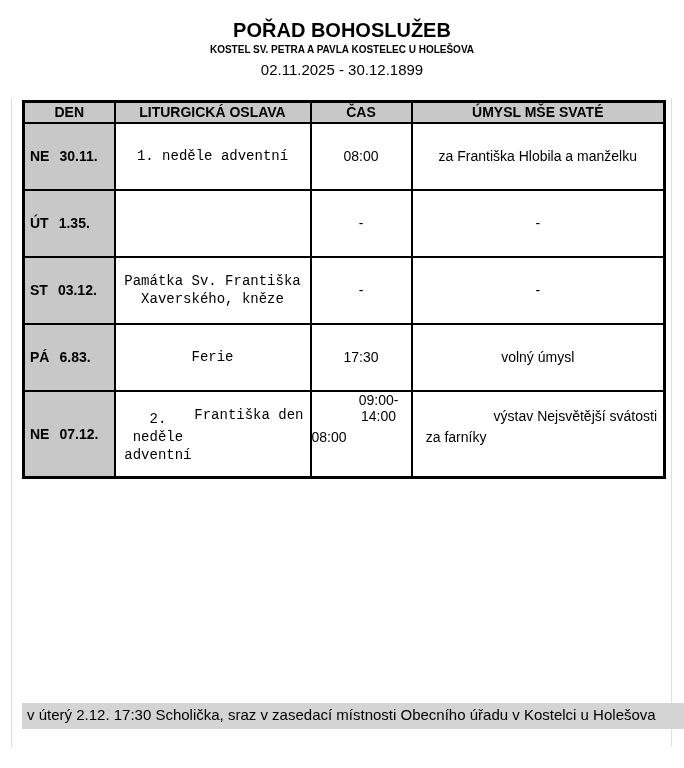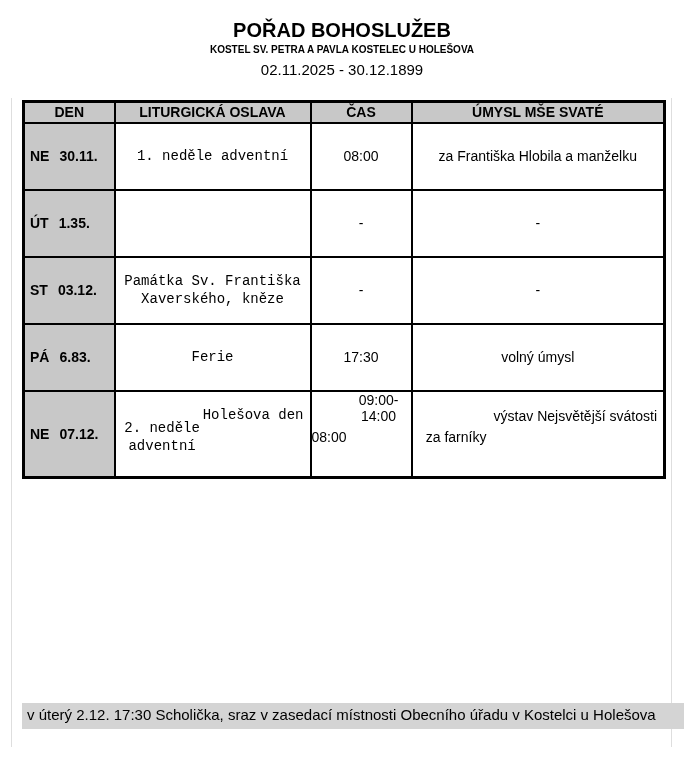--- a/index.html
+++ b/index.html
@@ -114,21 +114,21 @@
       <td class="day"><span>PÁ</span><span class="dt">6.83.</span></td>
       <td class="oslava">Ferie</td>
       <td>17:30</td>
       <td class="umysl">volný úmysl</td>
     </tr>
     <tr class="last">
       <td class="day"><span>NE</span><span class="dt">07.12.</span></td>
       <td class="oslava">
         <div class="dualwrap">
           <div class="top">2. neděle adventní</div>
-          <div class="bot">Holešova den</div>
+          <div class="bot">Františka den</div>
         </div>
       </td>
       <td>
         <div class="dualwrap">
           <div class="top">08:00</div>
           <div class="bot">09:00-14:00</div>
         </div>
       </td>
       <td class="umysl">
         <div class="dualwrap">

